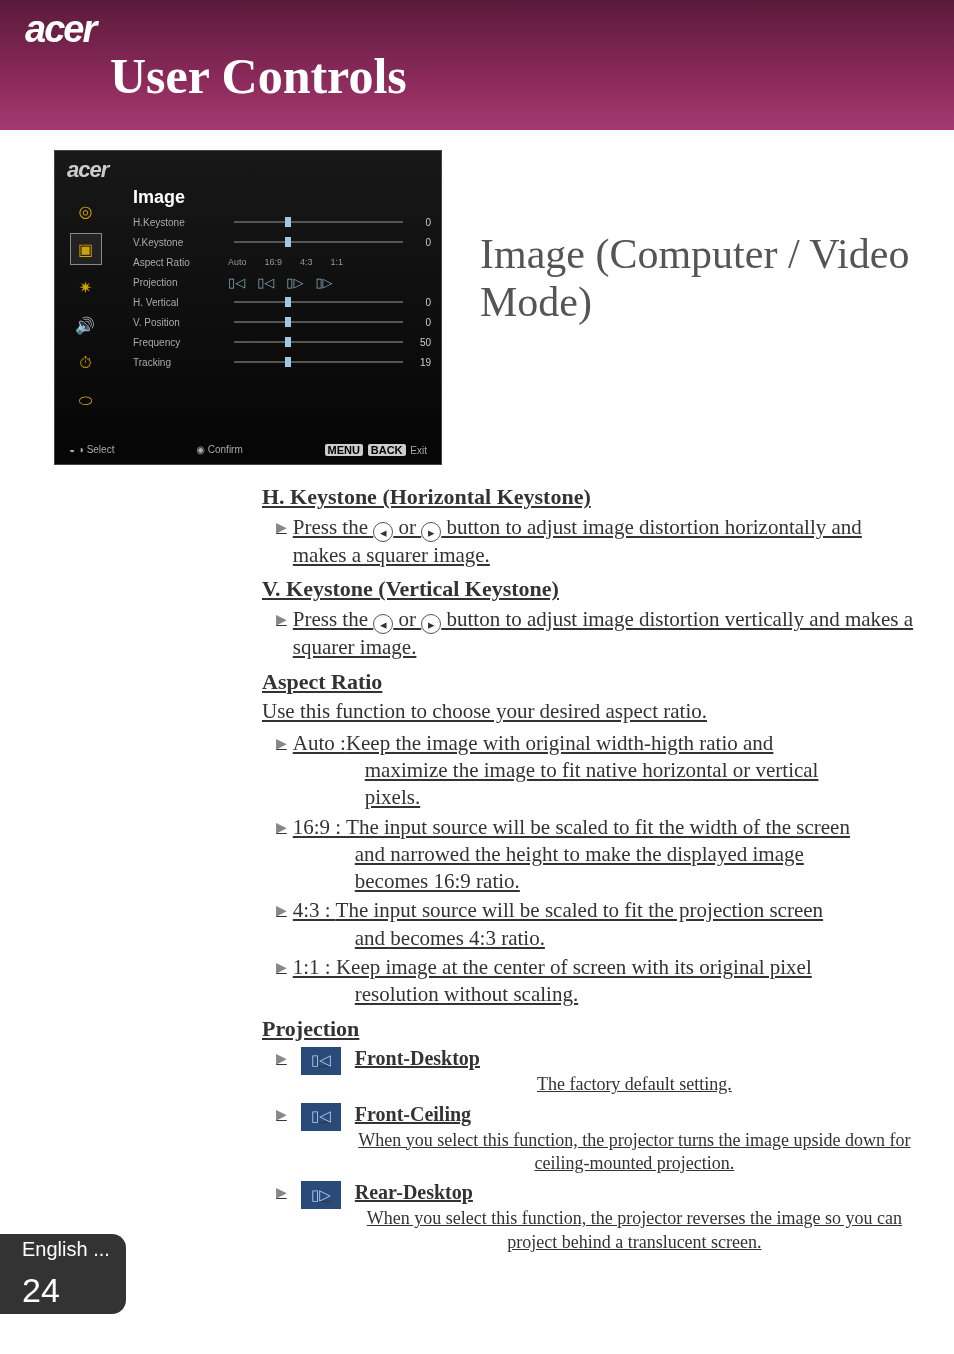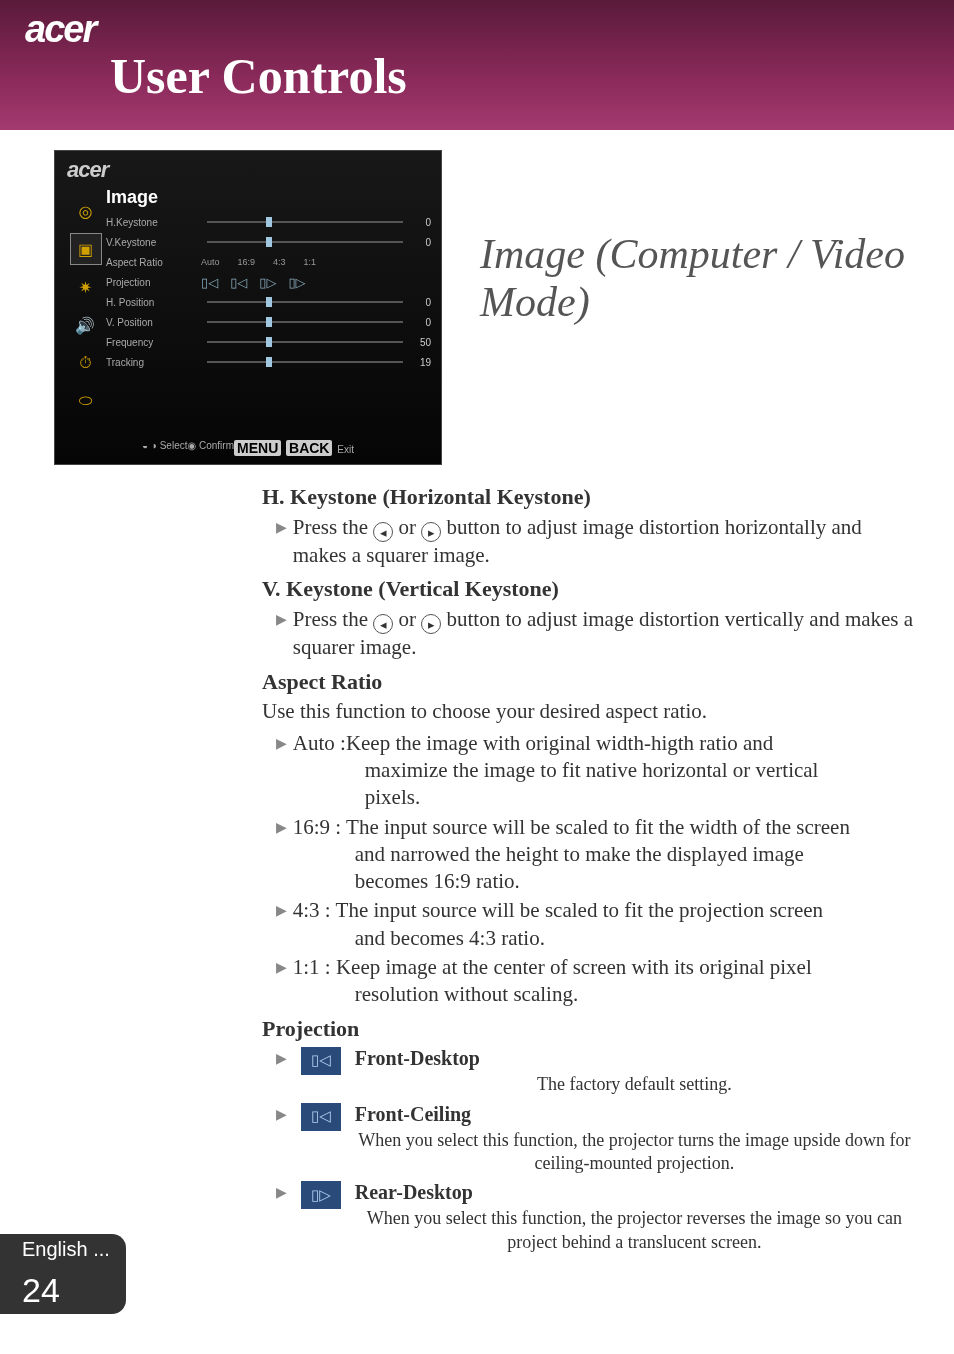--- a/index.html
+++ b/index.html
@@ -72,21 +72,21 @@
     justify-content: center;
     font-size: 16px;
     color: #d0a000;
   }
   .osd-side-item.active {
     border: 1px solid #888;
     background: #222;
   }
   .osd-main {
     position: absolute;
-    left: 51px;
+    left: 78px;
     top: 36px;
     right: 10px;
   }
   .osd-section-title {
     font-size: 18px;
     font-weight: bold;
     color: #fff;
     margin-bottom: 4px;
   }
   .osd-row {
@@ -132,50 +132,50 @@
     gap: 12px;
     font-size: 13px;
     color: #8ab;
   }
   .osd-footer {
     position: absolute;
     bottom: 8px;
     left: 0;
     right: 0;
     display: flex;
-    justify-content: center;
+    justify-content: space-between;
     padding: 0 14px;
     font-size: 10px;
     color: #aaa;
   }
   .osd-footer-key {
     background: #ccc;
     color: #000;
     padding: 0 3px;
     border-radius: 2px;
     margin-right: 2px;
-    font-size: 14px;
+    font-size: 11px;
     font-weight: bold;
   }
   .section-side-title {
     position: absolute;
     left: 480px;
     top: 100px;
     font-family: Georgia, serif;
-    font-style: italic;
     font-size: 42px;
     color: #555;
     line-height: 1.15;
   }
   .body-text {
     margin-top: 18px;
     margin-left: 208px;
     color: #333;
     font-size: 21px;
     line-height: 1.3;
+    text-decoration: underline;
   }
   .subhead {
     font-weight: bold;
     font-size: 22px;
     color: #333;
     margin-top: 6px;
     margin-bottom: 2px;
   }
   .bullet-row {
     display: flex;
@@ -303,21 +303,21 @@
       <div class="osd-row">
         <div class="osd-label">Projection</div>
         <div class="osd-proj-icons">
           <span>▯◁</span>
           <span>▯◁</span>
           <span>▯▷</span>
           <span>▯▷</span>
         </div>
       </div>
       <div class="osd-row">
-        <div class="osd-label">H. Position</div>
+        <div class="osd-label">H. Vertical</div>
         <div class="osd-slider-track">
             <div class="osd-slider-thumb" style="left:30%"></div>
           </div>
         <div class="osd-val">0</div>
       </div>
       <div class="osd-row">
         <div class="osd-label">V. Position</div>
         <div class="osd-slider-track">
             <div class="osd-slider-thumb" style="left:30%"></div>
           </div>

